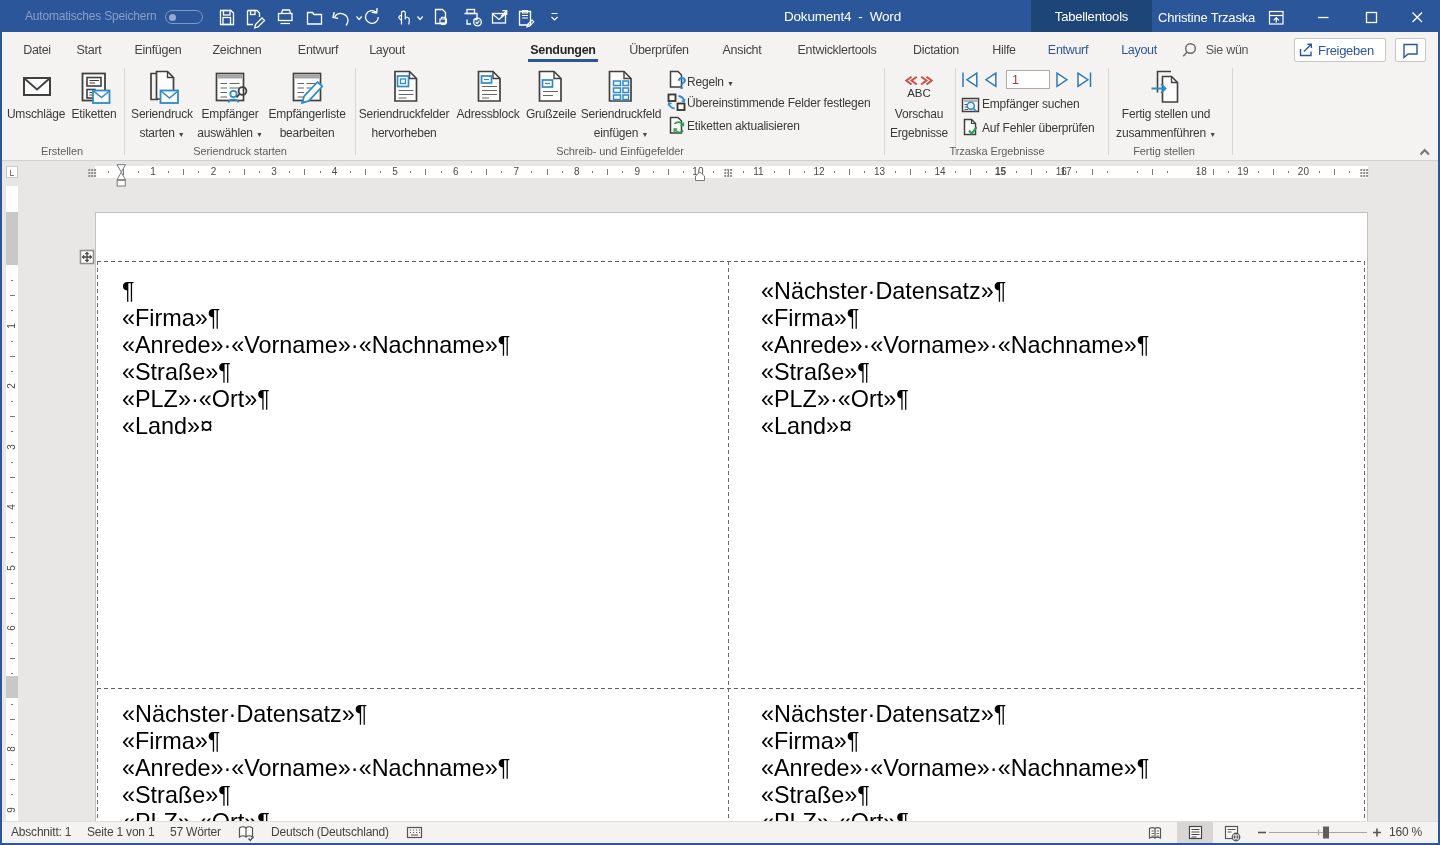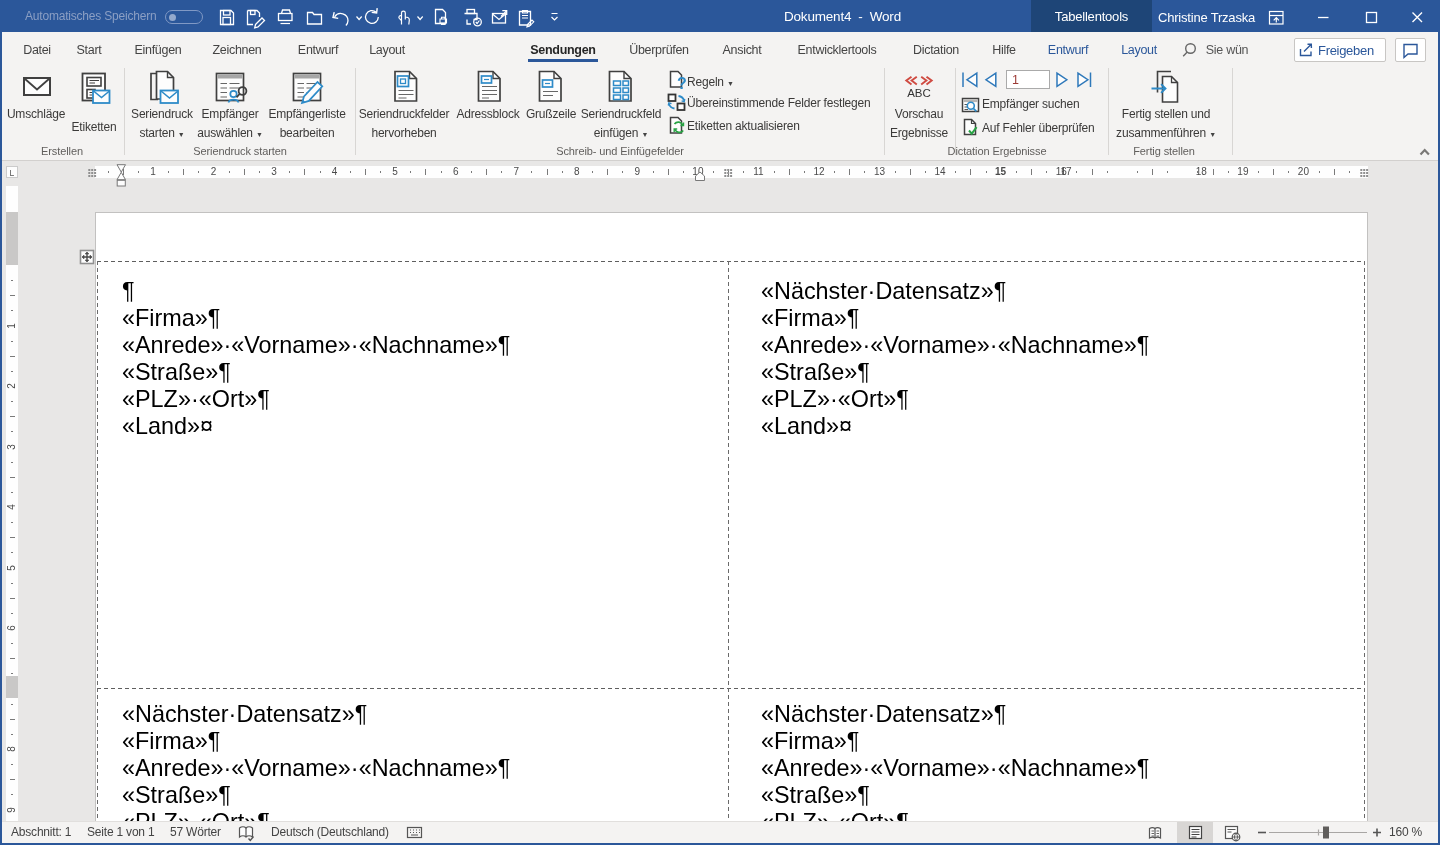--- a/index.html
+++ b/index.html
@@ -87,25 +87,25 @@
 <div class="abs" id="ribbon"></div>
 <div class="sep" style="left:124px;"></div>
 <div class="sep" style="left:355px;"></div>
 <div class="sep" style="left:884px;"></div>
 <div class="sep" style="left:955px;"></div>
 <div class="sep" style="left:1108px;"></div>
 <div class="sep" style="left:1232px;"></div>
 <div class="glabel" style="left:62px;">Erstellen</div>
 <div class="glabel" style="left:240px;">Seriendruck starten</div>
 <div class="glabel" style="left:620px;">Schreib- und Einfügefelder</div>
-<div class="glabel" style="left:997px;">Dictation Ergebnisse</div>
+<div class="glabel" style="left:997px;">Trzaska Ergebnisse</div>
 <div class="glabel" style="left:1164px;">Fertig stellen</div>
 
 <div class="blabel" style="left:36px; top:107px;">Umschläge</div>
-<div class="blabel" style="left:94px; top:120px;">Etiketten</div>
+<div class="blabel" style="left:94px; top:107px;">Etiketten</div>
 <div class="blabel" style="left:162px; top:107px;">Seriendruck</div>
 <div class="blabel" style="left:162px; top:126px;">starten <span class="dd">▼</span></div>
 <div class="blabel" style="left:230px; top:107px;">Empfänger</div>
 <div class="blabel" style="left:230px; top:126px;">auswählen <span class="dd">▼</span></div>
 <div class="blabel" style="left:307px; top:107px;">Empfängerliste</div>
 <div class="blabel" style="left:307px; top:126px;">bearbeiten</div>
 <div class="blabel" style="left:404px; top:107px;">Seriendruckfelder</div>
 <div class="blabel" style="left:404px; top:126px;">hervorheben</div>
 <div class="blabel" style="left:488px; top:107px;">Adressblock</div>
 <div class="blabel" style="left:551px; top:107px;">Grußzeile</div>

